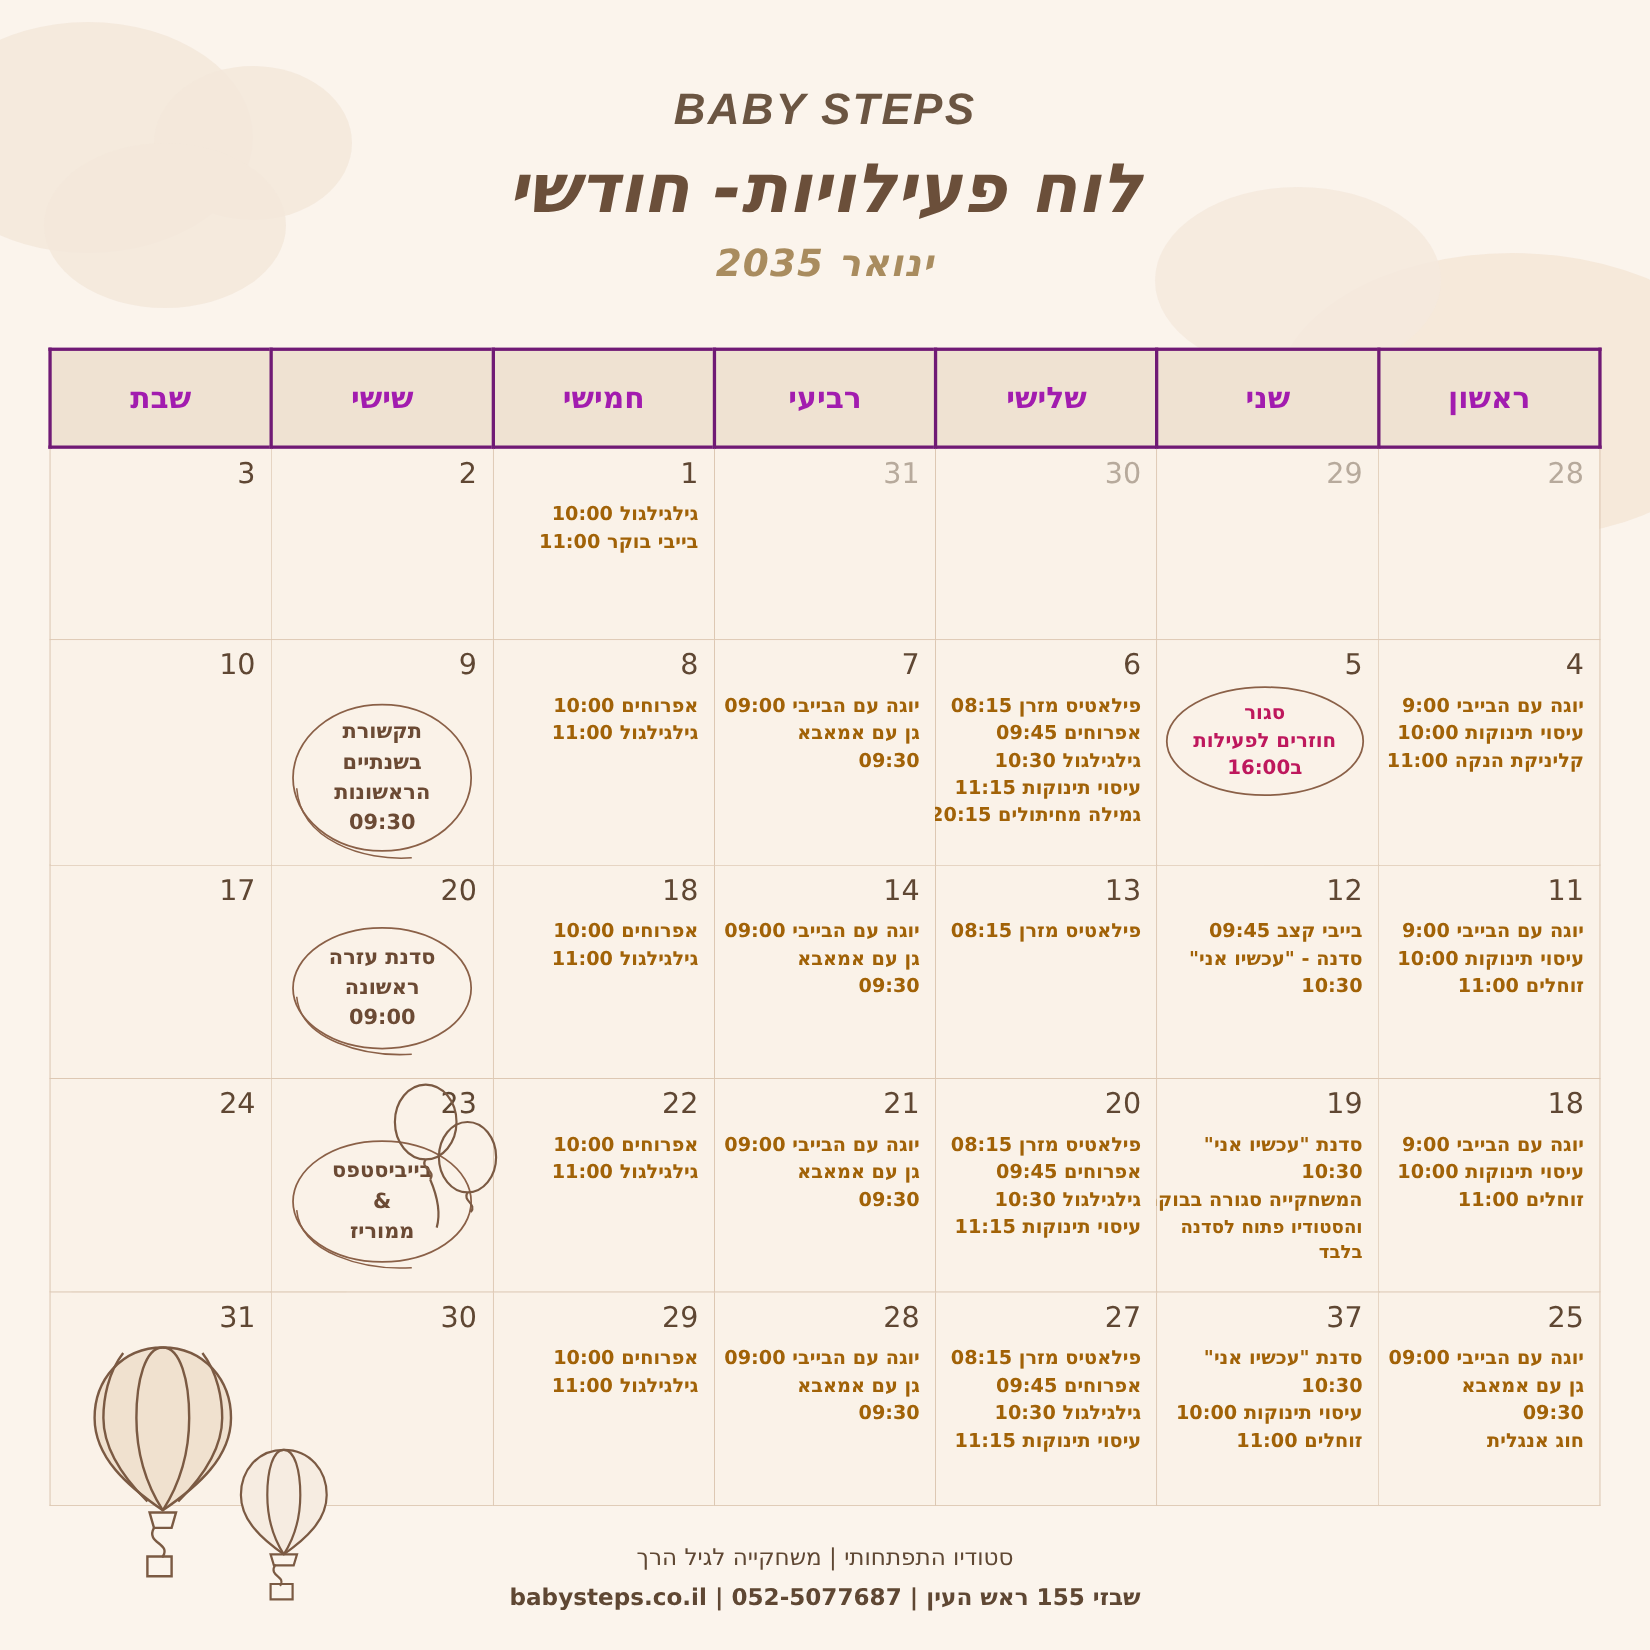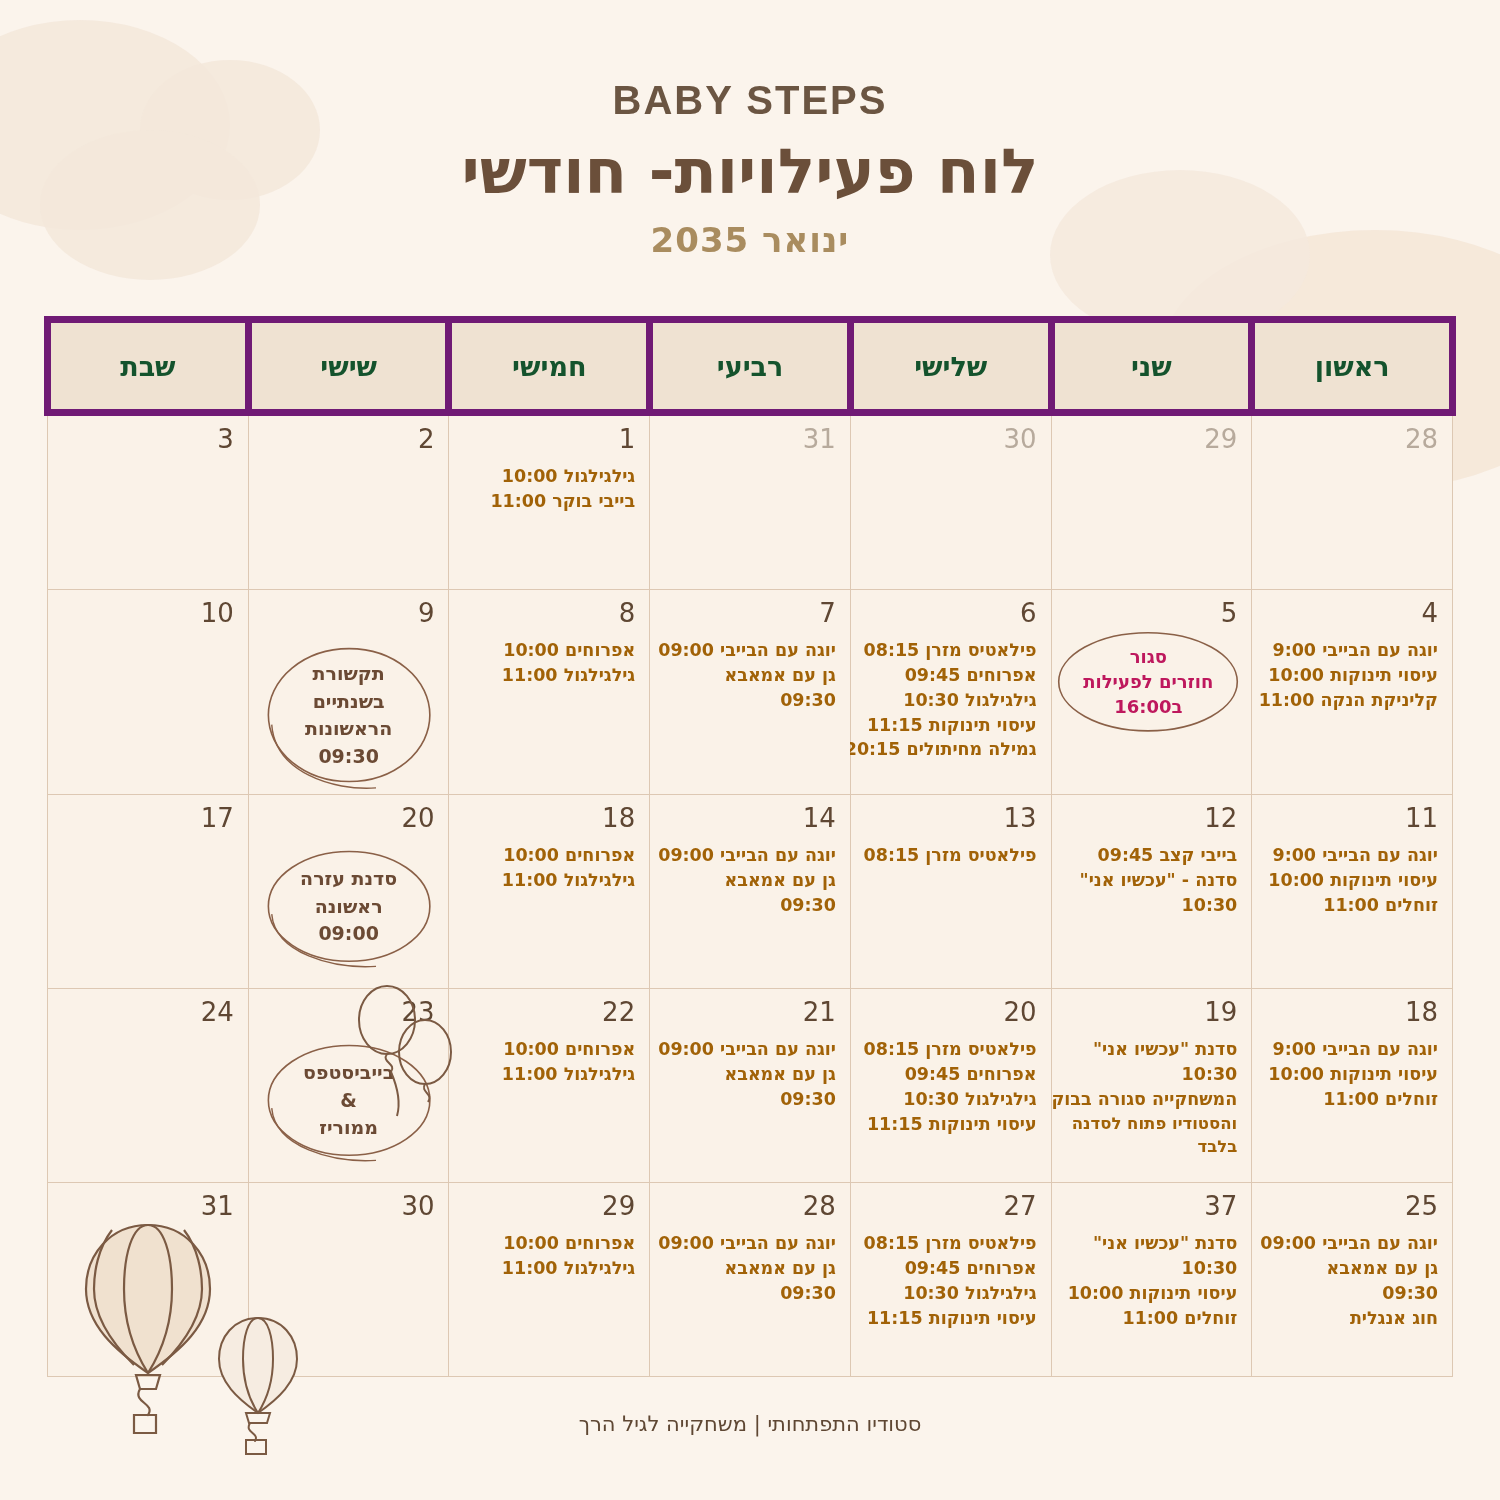--- a/index.html
+++ b/index.html
@@ -15,40 +15,40 @@
   .blob.b1{width:300px;height:210px;left:-70px;top:20px;}
   .blob.b2{width:180px;height:140px;left:140px;top:60px;}
   .blob.b3{width:220px;height:150px;left:40px;top:130px;}
   .blob.b4{width:430px;height:260px;right:-90px;top:230px;background:#f4e6d7;}
   .blob.b5{width:260px;height:170px;right:190px;top:170px;background:#f5e9dd;}
   .blob.b6{width:300px;height:220px;right:60px;top:640px;background:#f6ece1;opacity:.6;}
   .blob.b7{width:260px;height:180px;left:60px;bottom:260px;background:#f6ece1;opacity:.55;}
 
   .page{position:relative;z-index:2;width:1500px;height:1500px;box-sizing:border-box;}
 
-  header{text-align:center;padding-top:78px;}
+  header{text-align:center;padding-top:78px;font-style:italic;}
   .brand{
     font-size:40px;letter-spacing:2px;font-weight:600;color:#6b5542;
     font-family:"Liberation Sans",sans-serif;
   }
   .maintitle{
     font-size:62px;font-weight:800;color:#6b4f3a;margin-top:12px;
     font-family:"DejaVu Sans",sans-serif;
   }
   .submonth{
     font-size:34px;font-weight:800;color:#a98c5f;margin-top:12px;letter-spacing:1px;
   }
 
   table.cal{
     width:1412px;margin:56px auto 0 auto;border-collapse:collapse;
     table-layout:fixed;
   }
   table.cal th{
-    background:#efe2d2;border:7px solid #701a75;
-    font-size:27px;font-weight:700;color:#14532d;height:84px;margin-top:48px;
+    background:#efe2d2;border:3px solid #701a75;
+    font-size:27px;font-weight:700;color:#a21caf;height:84px;margin-top:48px;
   }
   table.cal td{
     border:1px solid #ddc8b3;background:#faf2e8;
     vertical-align:top;height:175px;padding:10px 14px 8px 14px;
     position:relative;
   }
   table.cal tr:first-of-type td{height:155px;}
   .dnum{font-size:26px;color:#5f4733;line-height:1;}
   .dnum.muted{color:#b7aa9c;}
   .events{margin-top:12px;font-size:17.5px;line-height:1.42;font-weight:700;color:#a16207;}
@@ -335,20 +335,21 @@
           </td>
           <td>
             <div class="dnum">31</div>
           </td>
         </tr>
       </tbody>
   </table>
 
   <footer>
     <div class="line1">סטודיו התפתחותי | משחקייה לגיל הרך</div>
+    <div class="line2">שבזי 155 ראש העין | 052-5077687 | babysteps.co.il</div>
   </footer>
 
   <svg class="balloons" viewBox="0 0 280 260">
     <g fill="none" stroke="#7b5a43" stroke-width="2.2">
       <path d="M108 25c38 0 62 30 62 64 0 36-30 62-62 84-32-22-62-48-62-84 0-34 24-64 62-64z" fill="#f0e1cf"></path>
       <path d="M108 25c16 0 24 30 24 64 0 36-10 62-24 84"></path>
       <path d="M108 25c-16 0-24 30-24 64 0 36 10 62 24 84"></path>
       <path d="M72 30c-14 18-18 42-18 59 0 30 20 56 40 76"></path>
       <path d="M144 30c14 18 18 42 18 59 0 30-20 56-40 76"></path>
       <path d="M96 175h24l-4 14H100z"></path>

